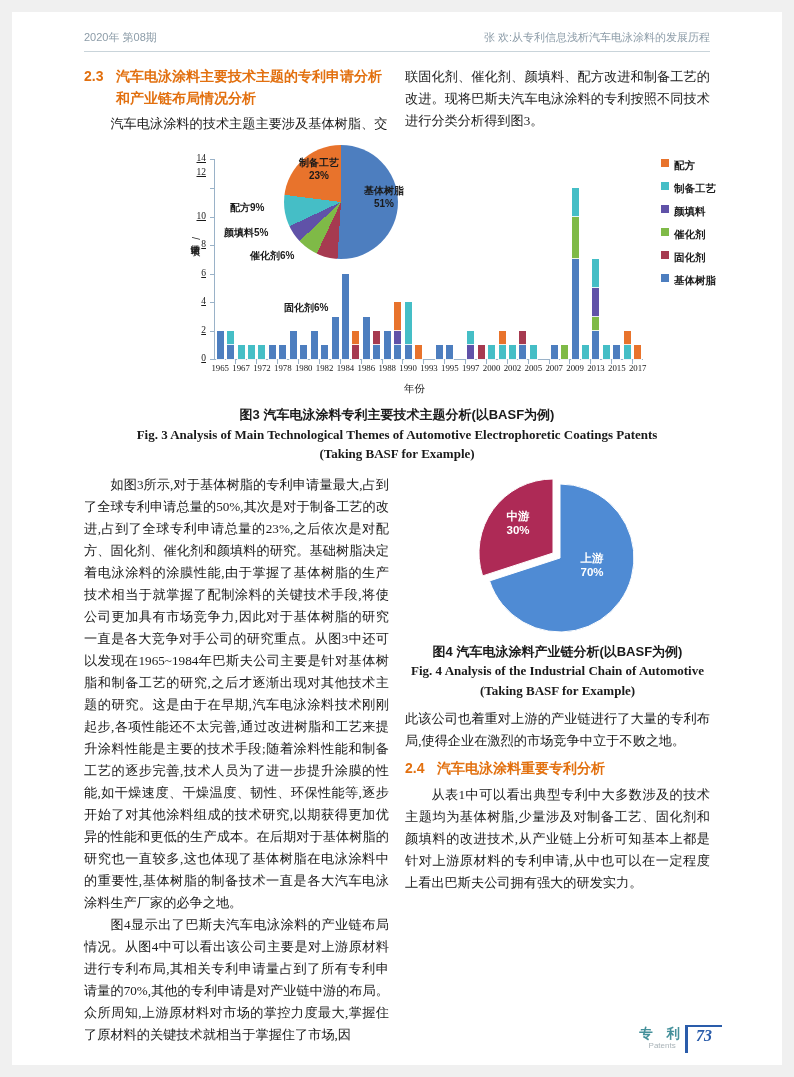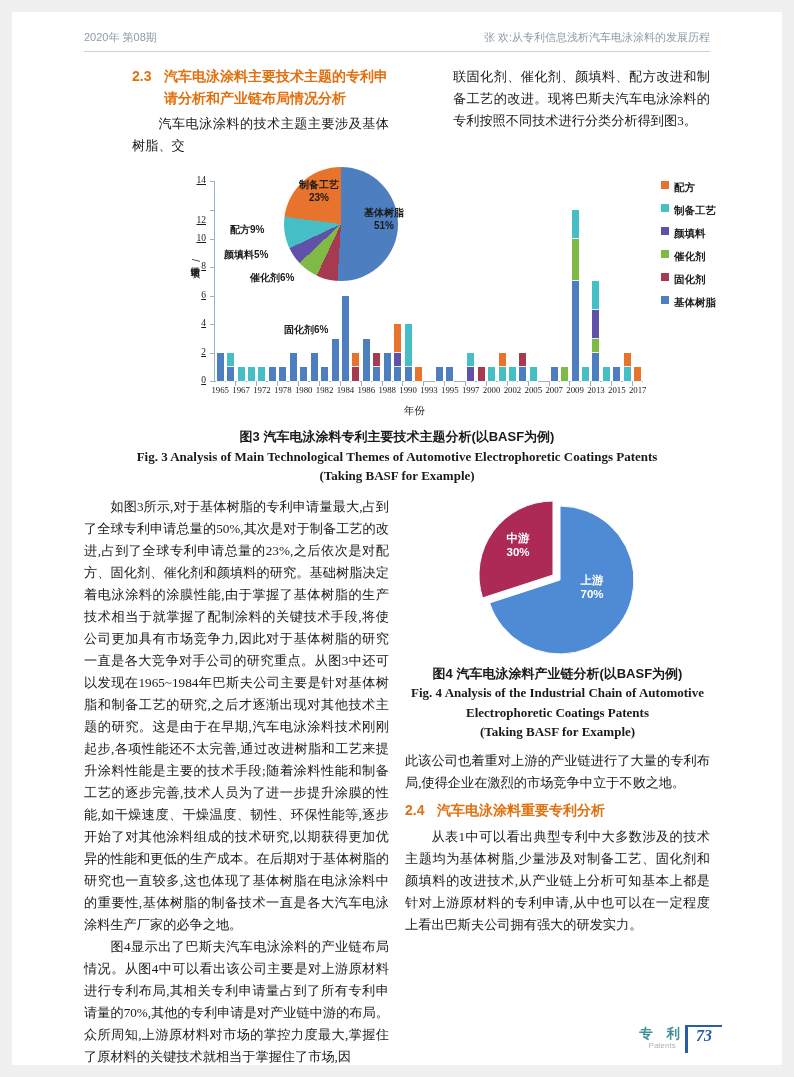--- a/index.html
+++ b/index.html
@@ -13,21 +13,21 @@
         padding-bottom:6px;border-bottom:1px solid #c9d4da;}
   
   .sec-heading{display:flex;font-family:"Liberation Sans",sans-serif;font-weight:bold;
         color:#e2700f;font-size:14px;line-height:1.55;margin:14px 0 4px 0;}
   .sec-num{flex:0 0 32px;}
   .sec-title{flex:1;}
   
   .body{font-size:13.2px;line-height:22px;text-align:justify;margin:0;}
   .indent{text-indent:2em;}
   .row1{display:flex;gap:16px;}
-  .row1 .col{width:310px;margin-left:48px;}
+  .row1 .col{width:310px;}
   .columns{display:flex;gap:16px;margin-top:10px;}
   .columns .col{width:310px;}
   
   .fig3{margin-top:14px;}
   .fig3-chart{position:relative;margin-left:20px;width:618px;height:252px;}
   .plot{position:absolute;left:110px;top:10px;width:428px;height:200px;
         border-left:1.5px solid #9ab2c8;border-bottom:1.5px solid #9ab2c8;
         display:flex;align-items:flex-end;}
   .bar-slot{position:relative;flex:1 1 0;height:100%;display:flex;align-items:flex-end;justify-content:center;}
   .bar-slot:nth-child(2n)::after{content:"";position:absolute;right:-0.5px;bottom:-5px;width:1px;height:4px;background:#9ab2c8;}
@@ -371,21 +371,21 @@
         <span class="ytick-label" style="left: 76px; top: 175.429px;">2</span>
         <span class="ytick-mark" style="left: 106px; top: 181.429px;"></span>
         <span class="ytick-label" style="left: 76px; top: 146.857px;">4</span>
         <span class="ytick-mark" style="left: 106px; top: 152.857px;"></span>
         <span class="ytick-label" style="left: 76px; top: 118.286px;">6</span>
         <span class="ytick-mark" style="left: 106px; top: 124.286px;"></span>
         <span class="ytick-label" style="left: 76px; top: 89.7143px;">8</span>
         <span class="ytick-mark" style="left: 106px; top: 95.7143px;"></span>
         <span class="ytick-label" style="left: 76px; top: 61.1429px;">10</span>
         <span class="ytick-mark" style="left: 106px; top: 67.1429px;"></span>
-        <span class="ytick-label" style="left: 76px; top: 44px;">12</span>
+        <span class="ytick-label" style="left: 76px; top: 18px;">12</span>
         <span class="ytick-mark" style="left: 106px; top: 38.5714px;"></span>
         <span class="ytick-label" style="left: 76px; top: 4px;">14</span>
         <span class="ytick-mark" style="left: 106px; top: 10px;"></span>
       </div>
     <div class="caption">
       <div class="zh">图3  汽车电泳涂料专利主要技术主题分析(以BASF为例)</div>
       <div class="en">Fig. 3   Analysis of Main Technological Themes of Automotive Electrophoretic Coatings Patents</div>
       <div class="en">(Taking BASF for Example)</div>
     </div>
   </div>
@@ -400,21 +400,20 @@
         <svg id="fig4-svg" width="200" height="160">
             <path d="M102,80 L102.0,6.0 A74,74 0 1 1 31.6,102.9 Z" fill="#4f8bd4" stroke="#fff" stroke-width="1"></path>
             <text x="134" y="84" text-anchor="middle" fill="#fff" font-size="11.5" font-weight="bold" font-family="&quot;Liberation Sans&quot;, sans-serif"><tspan x="134">上游</tspan><tspan x="134" dy="14">70%</tspan></text>
             <path d="M102,80 L31.6,102.9 A74,74 0 0 1 102.0,6.0 Z" fill="#ae2a56" stroke="#fff" stroke-width="1" transform="translate(-7,-5)"></path>
             <text x="60" y="42" text-anchor="middle" fill="#fff" font-size="11.5" font-weight="bold" font-family="&quot;Liberation Sans&quot;, sans-serif"><tspan x="60">中游</tspan><tspan x="60" dy="14">30%</tspan></text>
           </svg>
       </div>
       <div class="caption">
         <div class="zh">图4  汽车电泳涂料产业链分析(以BASF为例)</div>
         <div class="en">Fig. 4   Analysis of the Industrial Chain of Automotive</div>
-        <div class="en">Electrophoretic Coatings Patents</div>
         <div class="en">(Taking BASF for Example)</div>
       </div>
       <p class="body" style="margin-top:8px">此该公司也着重对上游的产业链进行了大量的专利布局,使得企业在激烈的市场竞争中立于不败之地。</p>
       <div class="sec-heading" style="margin-top:6px">
         <span class="sec-num">2.4</span>
         <span class="sec-title">汽车电泳涂料重要专利分析</span>
       </div>
       <p class="body indent">从表1中可以看出典型专利中大多数涉及的技术主题均为基体树脂,少量涉及对制备工艺、固化剂和颜填料的改进技术,从产业链上分析可知基本上都是针对上游原材料的专利申请,从中也可以在一定程度上看出巴斯夫公司拥有强大的研发实力。</p>
     </div>
   </div>

